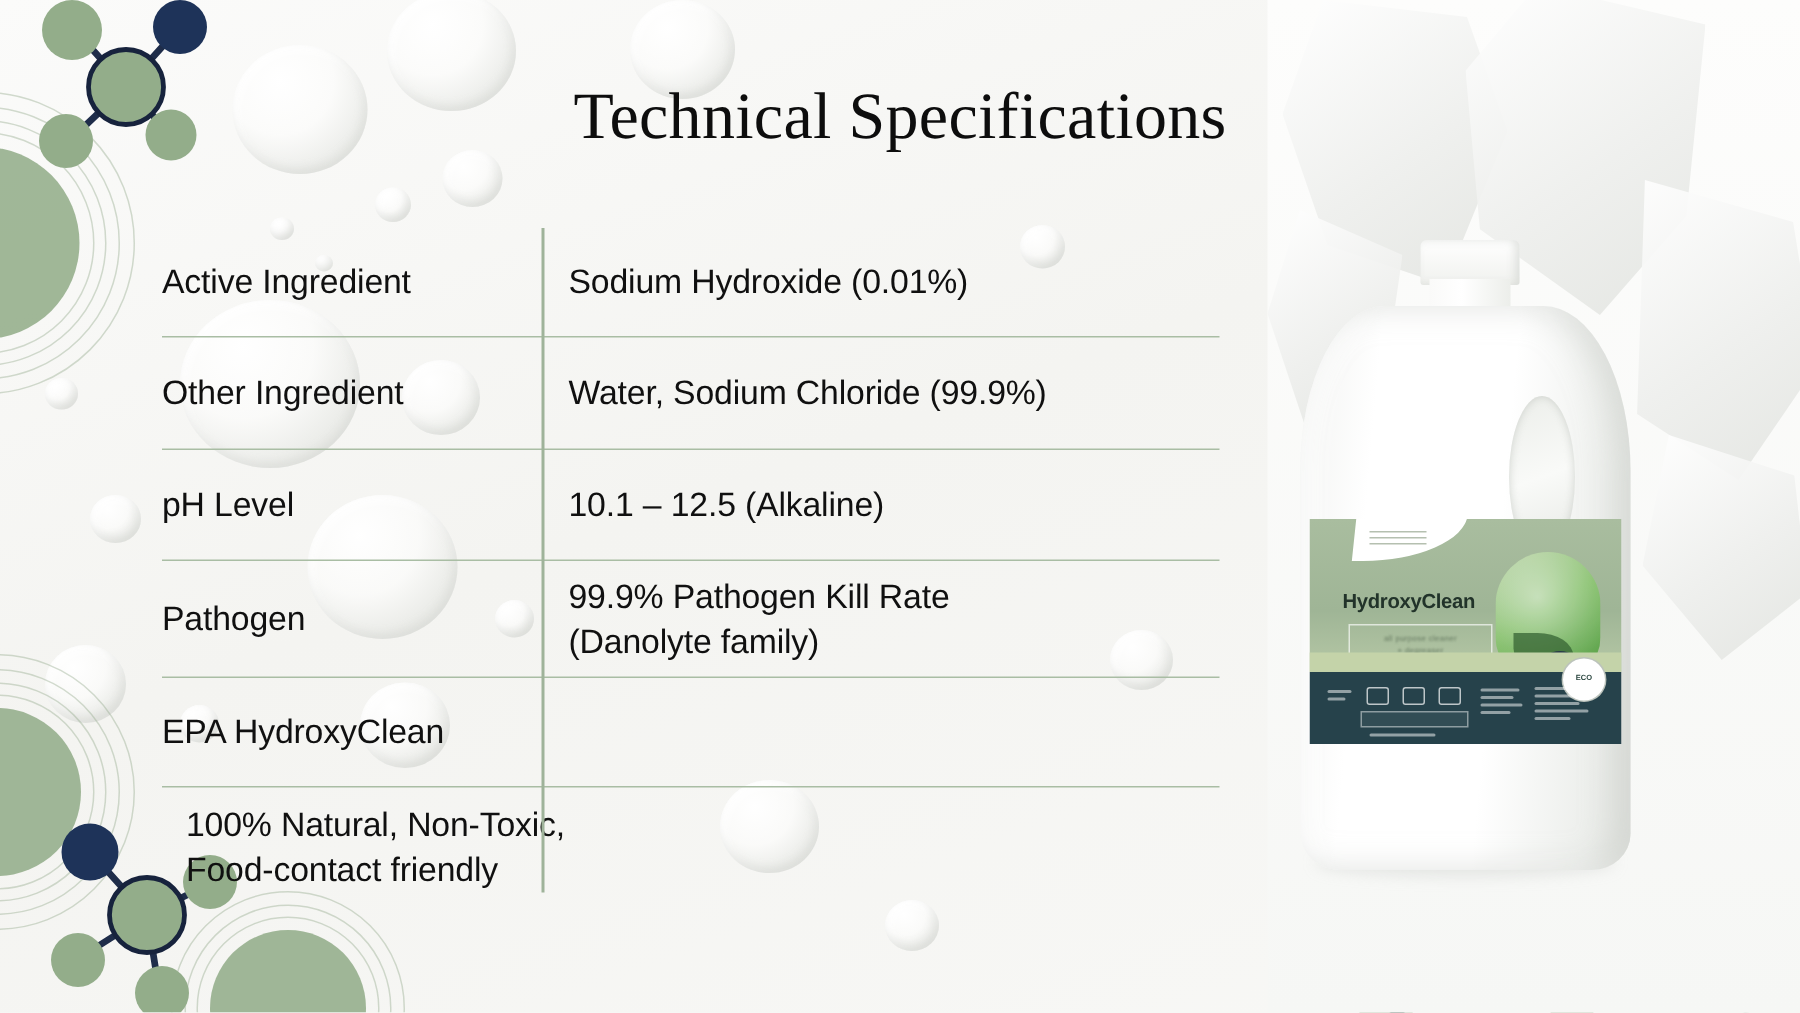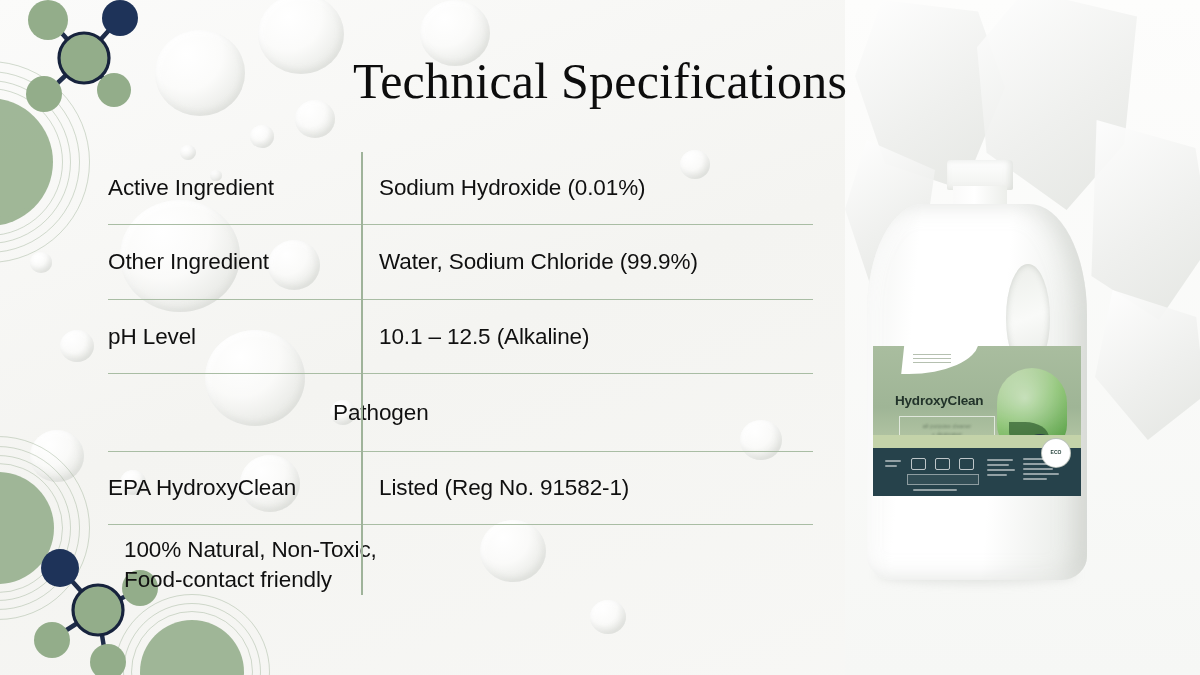--- a/index.html
+++ b/index.html
@@ -69,42 +69,41 @@
   .m-node-navy   { fill: #1e3359; }
   .m-node-center { fill: #93ad8a; stroke: #17233d; stroke-width: 3.2; }
 
   
   .title {
     position: absolute;
     left: 0; right: 0;
     top: 52px;
     text-align: center;
     font-family: "Liberation Serif", "DejaVu Serif", serif;
-    font-size: 50px;
+    font-size: 44px;
     font-weight: 400;
     color: #0d0d0d;
     letter-spacing: 0.2px;
     z-index: 5;
   }
 
   
   .spec-table {
     position: absolute;
     left: 108px;
     top: 152px;
     width: 705px;
     z-index: 5;
   }
 
   .spec-row {
     position: relative;
     display: flex;
     align-items: stretch;
     border-bottom: 1.6px solid #a9bda4;
-    justify-content: center;
   }
   .spec-row:last-child { border-bottom: none; }
 
   .spec-label {
     width: 255px;
     flex: 0 0 255px;
     display: flex;
     align-items: center;
     font-size: 22.5px;
     color: #101010;
@@ -595,27 +594,28 @@
 
     <div class="spec-row r-h3">
       <div class="spec-label">pH Level</div>
       <div class="spec-value">
         <span>10.1 – 12.5 (Alkaline)</span>
       </div>
     </div>
 
     <div class="spec-row r-h4">
       <div class="spec-label">Pathogen</div>
+      <div class="spec-value">
+        <span>99.9% Pathogen Kill Rate</span>
+        <span class="line2">(Danolyte family)</span>
+      </div>
     </div>
 
     <div class="spec-row r-h5">
       <div class="spec-label">EPA HydroxyClean</div>
-      <div class="spec-value">
-        <span>Listed (Reg No. 91582-1)</span>
-      </div>
     </div>
 
     <div class="spec-row r-h6">
       <div class="spec-value">
         <span>100% Natural, Non-Toxic,</span>
         <span class="line2">Food-contact friendly</span>
       </div>
     </div>
 
   </div>

